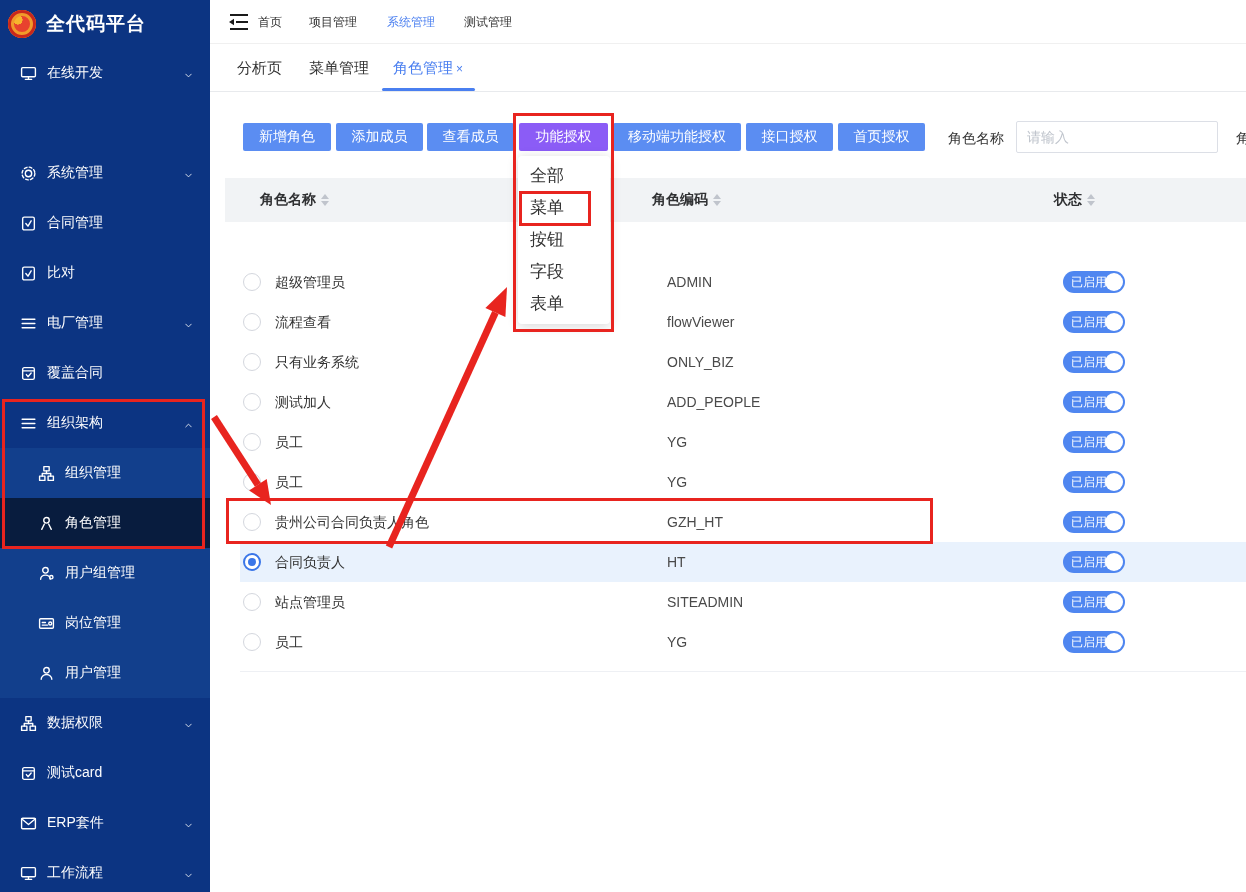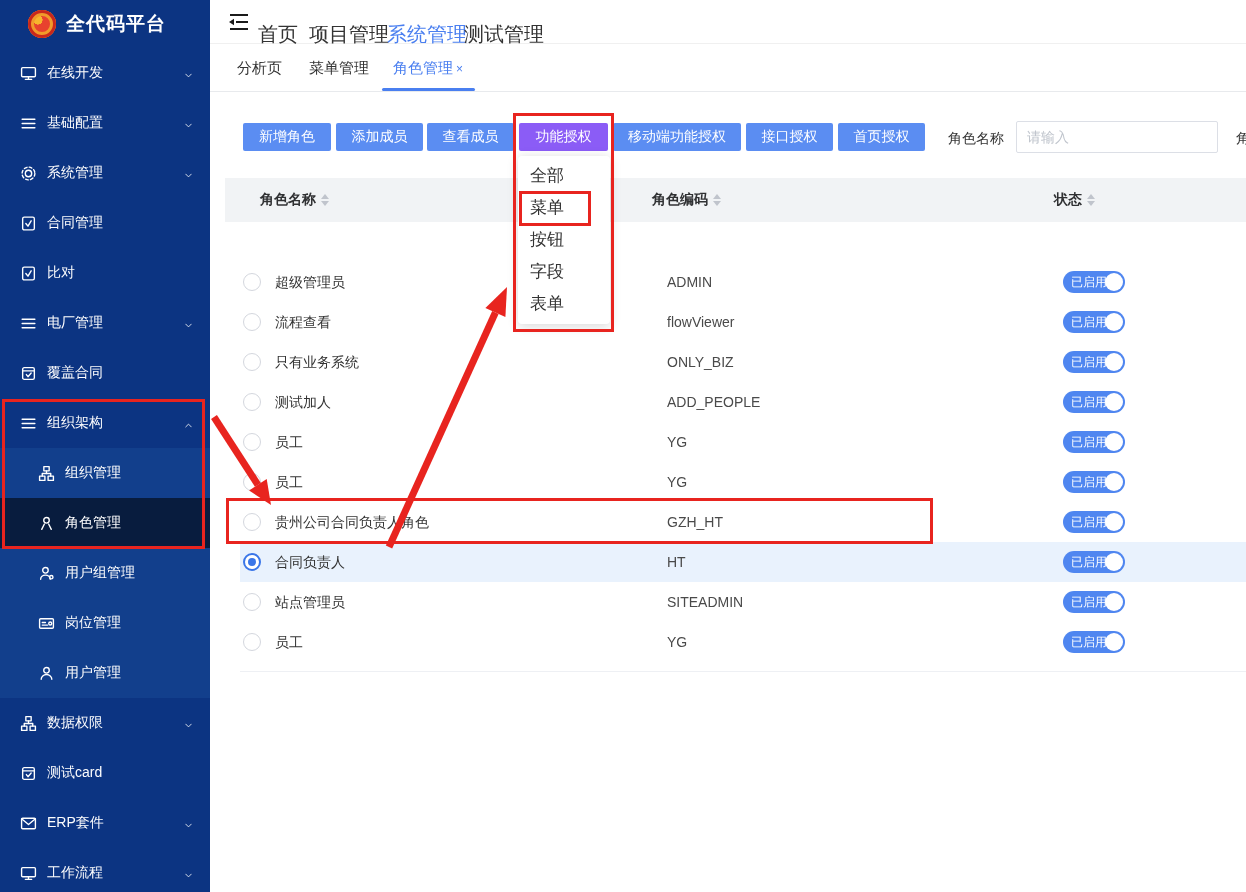--- a/index.html
+++ b/index.html
@@ -2,39 +2,39 @@
 <html><head>
 <meta charset="utf-8">
 <style>
   * { margin:0; padding:0; box-sizing:border-box; }
   body { background:#fff; }
   .app { position:relative; width:1246px; height:892px; overflow:hidden; background:#fff;
          font-family:"Liberation Sans","DejaVu Sans",sans-serif; color:#333; }
 
   
   .sidebar { position:absolute; left:0; top:0; width:210px; height:892px; background:#0c3482; }
-  .logo { position:absolute; left:0; top:0; width:210px; height:48px; display:flex; align-items:center; padding-left:28px; }
+  .logo { position:absolute; left:0; top:0; width:210px; height:48px; display:flex; align-items:center; padding-left:8px; }
   .logo-badge { width:28px; height:28px; border-radius:50%;
       background:radial-gradient(circle at 35% 35%, #f7b52c 0 18%, #e8422e 19% 100%);
       box-shadow:inset 0 0 0 3px #c8271c, inset 0 0 0 6px #f09a2a; }
   .logo-text { color:#fff; font-size:19px; font-weight:bold; margin-left:10px; letter-spacing:1px; }
   .submenu-bg { position:absolute; left:0; top:448px; width:210px; height:250px; background:#123f8c; }
   .si { position:absolute; left:0; width:210px; height:50px; display:flex; align-items:center;
         padding-left:20px; color:#fdfdfe; font-size:14px; cursor:pointer; }
   .si .si-ic { width:17px; height:17px; display:inline-flex; margin-right:10px; flex:none; }
   .si.sub { padding-left:38px; }
   .si.active { background:#081c3e; }
   .chev { position:absolute; right:16px; top:20px; width:11px; height:11px; opacity:.9; }
   svg.wic { width:100%; height:100%; stroke:#fff; fill:none; stroke-width:1.3; stroke-linecap:round; stroke-linejoin:round; }
 
   
   .topnav { position:absolute; left:210px; top:0; width:1036px; height:44px; background:#fff;
             border-bottom:1px solid #f0f0f0; }
   .fold { position:absolute; left:18px; top:13px; width:22px; height:18px; cursor:pointer; }
-  .tn-item { position:absolute; top:12px; height:44px; line-height:44px; font-size:20px; color:#333; cursor:pointer; }
+  .tn-item { position:absolute; top:0; height:44px; line-height:44px; font-size:12px; color:#333; cursor:pointer; }
   .tn-item.active { color:#4a7ff0; }
 
   
   .tabbar { position:absolute; left:210px; top:44px; width:1202px; height:48px; background:#fff;
             border-bottom:1px solid #e8eaed; }
   .tab { position:absolute; top:0; height:47px; line-height:47px; font-size:15px; color:#333; cursor:pointer; }
   .tab.active { color:#4a7ff0; }
   .tab .tab-close { font-size:12px; margin-left:3px; color:#4a7ff0; cursor:pointer; }
   .tab-underline { position:absolute; left:172px; top:44px; width:93px; height:3px; background:#4a7ff0; border-radius:2px; }
 
@@ -99,33 +99,20 @@
             <rect x="1.5" y="2.5" width="13" height="8.5" rx="1"></rect>
             <line x1="8" y1="11" x2="8" y2="13.5"></line>
             <line x1="5" y1="13.5" x2="11" y2="13.5"></line>
           </svg>
         </span>
       <span class="si-lb">在线开发</span>
       <span class="chev"><svg class="wic" viewBox="0 0 16 16">
             <polyline points="4,6 8,10 12,6"></polyline>
           </svg></span>
     </div>
-    <div class="si" style="top:98px">
-      <span class="si-ic">
-          <svg class="wic" viewBox="0 0 16 16">
-            <line x1="2" y1="4" x2="14" y2="4"></line>
-            <line x1="2" y1="8" x2="14" y2="8"></line>
-            <line x1="2" y1="12" x2="14" y2="12"></line>
-          </svg>
-        </span>
-      <span class="si-lb">基础配置</span>
-      <span class="chev"><svg class="wic" viewBox="0 0 16 16">
-            <polyline points="4,6 8,10 12,6"></polyline>
-          </svg></span>
-    </div>
     <div class="si" style="top:148px">
       <span class="si-ic">
           <svg class="wic" viewBox="0 0 16 16">
             <circle cx="8" cy="8" r="3"></circle>
             <circle cx="8" cy="8" r="6" stroke-dasharray="2.6,2.1"></circle>
           </svg>
         </span>
       <span class="si-lb">系统管理</span>
       <span class="chev"><svg class="wic" viewBox="0 0 16 16">
             <polyline points="4,6 8,10 12,6"></polyline>

